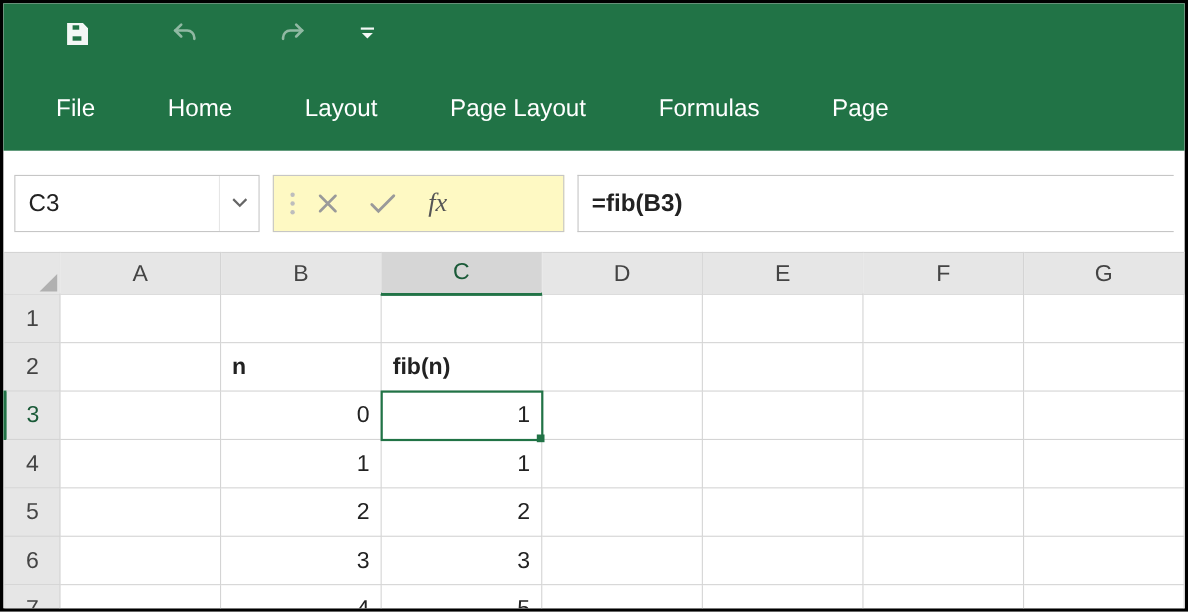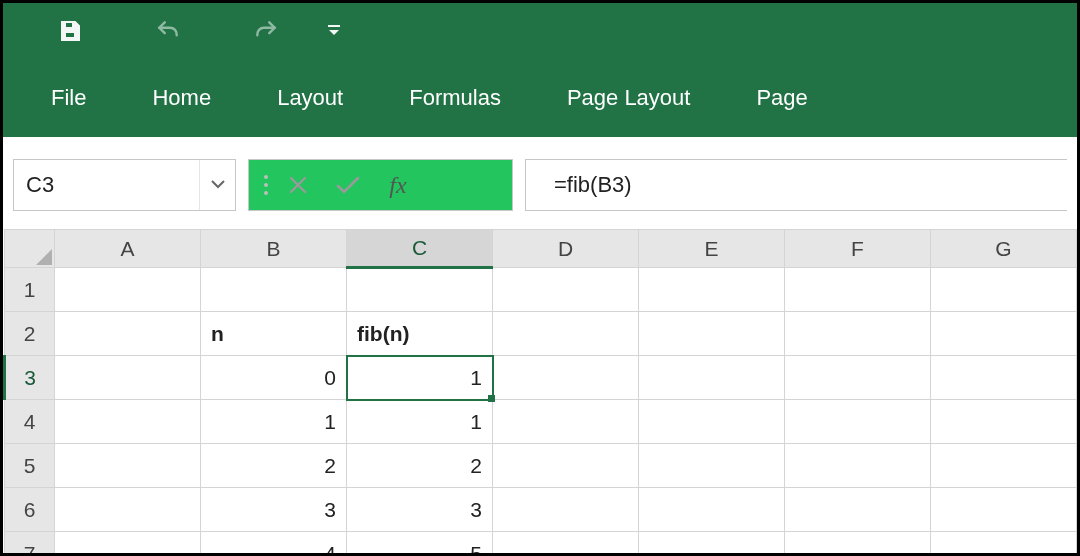--- a/index.html
+++ b/index.html
@@ -12,25 +12,25 @@
   .qat .icon { width: 26px; height: 26px; display: flex; align-items: center; justify-content: center; opacity: 0.95; }
   .qat .icon.dim { opacity: 0.5; }
   .tabs { display: flex; align-items: center; height: 78px; padding-left: 46px; gap: 62px; font-size: 22px; }
   .tabs .tab { cursor: pointer; white-space: nowrap; padding: 6px 2px; }
 
   
   .fbar-row { display: flex; align-items: stretch; height: 52px; margin: 22px 10px 0 10px; gap: 12px; }
   .namebox-wrap { position: relative; width: 223px; border: 1px solid #c6c6c6; background: #fff; display: flex; align-items: center; }
   .namebox { flex: 1; font-size: 22px; padding: 0 12px; color: #222; }
   .namebox-caret { width: 36px; height: 100%; display:flex; align-items:center; justify-content:center; color:#5a5a5a; border-left:1px solid #e6e6e6; }
-  .fbar-btns { border: 1px solid #c6c6c6; background: #22c55e; display: flex; align-items: center; padding: 0 6px 0 10px; width: 265px; }
+  .fbar-btns { border: 1px solid #c6c6c6; background: #fef9c3; display: flex; align-items: center; padding: 0 6px 0 10px; width: 265px; }
   .fbar-btns .sep { width: 14px; display:flex; justify-content:center; }
   .fbar-btns .btn { width: 50px; height: 100%; display:flex; align-items:center; justify-content:center; color:#8a8a8a; }
   .fbar-btns .fx { font-style: italic; font-family: "Times New Roman", serif; font-size: 24px; color:#555; }
-  .formula-input { flex: 1; border: 1px solid #c6c6c6; background:#fff; display:flex; align-items:center; padding: 0 28px; font-size: 22px; color:#222; border-right:none; }
+  .formula-input { flex: 1; border: 1px solid #c6c6c6; background:#fff; display:flex; align-items:center; padding: 0 12px; font-size: 22px; color:#222; border-right:none;font-weight:bold; }
 
   
   .grid-wrap { margin-top: 18px; }
   table.grid { border-collapse: collapse; width: 1074px; table-layout: fixed; }
   .grid th, .grid td { border: 1px solid #d4d4d4; font-size: 21px; color:#222; }
   .grid thead th { background: #e6e6e6; height: 38px; font-weight: 400; color:#444; text-align:center; position:relative; }
   .grid thead th.corner { background: #e6e6e6; }
   .grid thead th.corner::after {
     content:""; position:absolute; right:2px; bottom:2px;
     border-style: solid; border-width: 0 0 16px 16px; border-color: transparent transparent #b0b0b0 transparent;
@@ -80,22 +80,22 @@
       <svg width="14" height="14" viewBox="0 0 14 14" fill="#fff">
         <rect x="1" y="1" width="12" height="2"></rect>
         <path d="M2 6l5 5 5-5z"></path>
       </svg>
     </span>
   </div>
   <div class="tabs">
     <span class="tab">File</span>
     <span class="tab">Home</span>
     <span class="tab">Layout</span>
+    <span class="tab">Page Layout</span>
     <span class="tab">Formulas</span>
-    <span class="tab">Page Layout</span>
     <span class="tab">Page</span>
   </div>
 </div>
 
 <div class="fbar-row">
   <div class="namebox-wrap">
     <span class="namebox">C3</span>
     <span class="namebox-caret">
       <svg width="14" height="10" viewBox="0 0 14 10">
           <path d="M1 1l6 6 6-6" fill="none" stroke="#666" stroke-width="2"></path>

